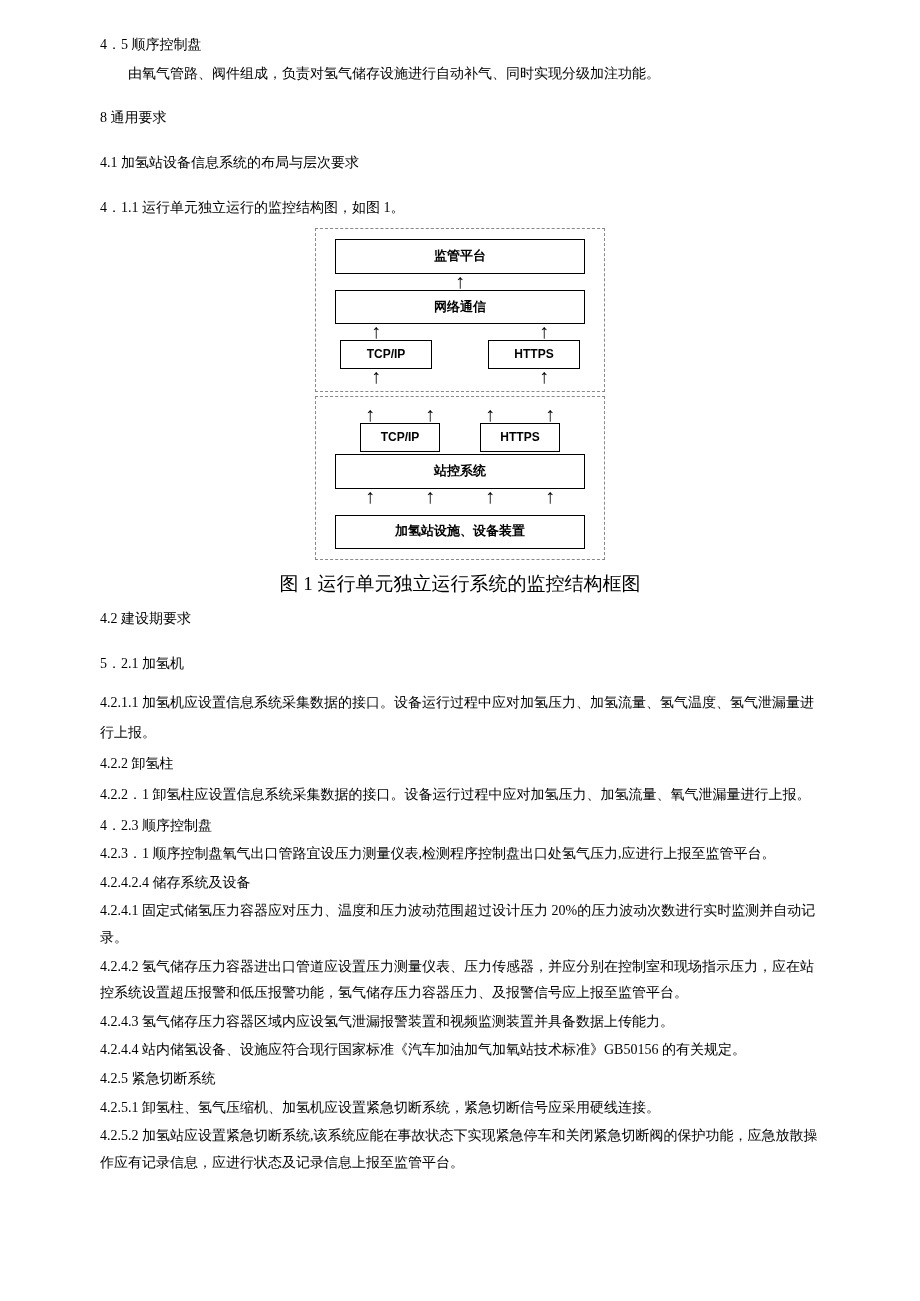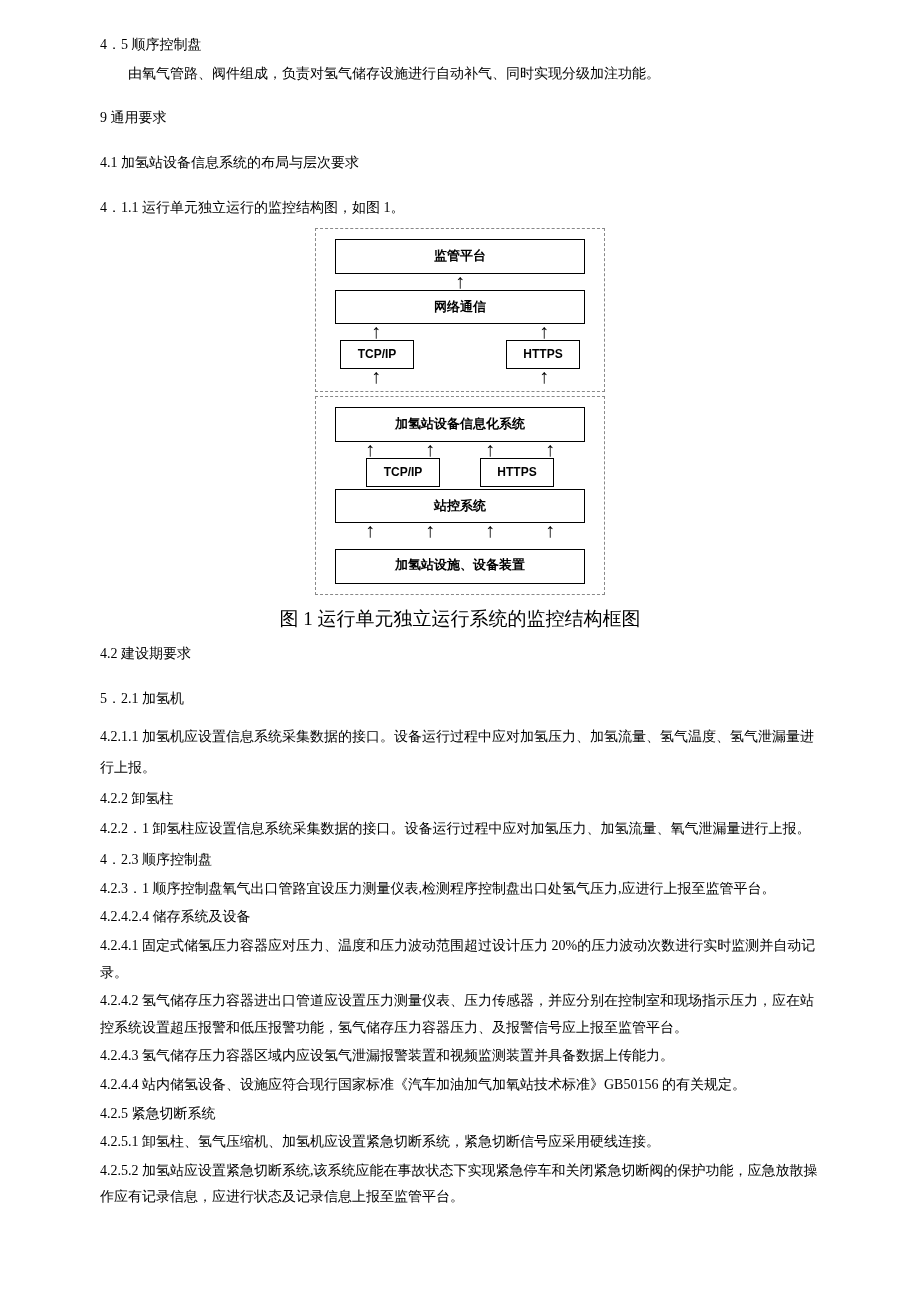--- a/index.html
+++ b/index.html
@@ -35,21 +35,21 @@
   .node {
     border: 1px solid #000;
     font-family: "Microsoft YaHei","SimHei",sans-serif;
     font-size: 13px;
     font-weight: bold;
     padding: 4px 4px;
     text-align: center;
     background: #fff;
   }
   .node-wide { width: 240px; }
-  .node-small { width: 72px; font-size:12px; padding:2px 0;}
+  .node-small { width: 72px; font-size:12px; padding:2px 9px;}
   .row2 {
     display: flex;
     justify-content: space-between;
     width: 240px;
   }
   .arrow-up {
     font-size: 20px;
     line-height: 14px;
     height: 16px;
     font-weight: bold;
@@ -80,21 +80,21 @@
     box-sizing:border-box;
   }
   .mini-arrows .arrow-up{width:40px;text-align:center;}
 </style>
 </head>
 <body>
 
 <div class="para">4．5 顺序控制盘</div>
 <div class="para indent">由氧气管路、阀件组成，负责对氢气储存设施进行自动补气、同时实现分级加注功能。</div>
 
-<div class="para section-gap">9 通用要求</div>
+<div class="para section-gap">8 通用要求</div>
 
 <div class="para section-gap">4.1 加氢站设备信息系统的布局与层次要求</div>
 <div class="para" style="margin-top:19px;">4．1.1 运行单元独立运行的监控结构图，如图 1。</div>
 
 <div class="diagram-wrap">
   <div class="dashed-box">
     <div class="node node-wide">监管平台</div>
     <div class="arrow-up">↑</div>
     <div class="node node-wide">网络通信</div>
     <div class="arrow-row">
@@ -105,21 +105,20 @@
       <div class="node node-small">TCP/IP</div>
       <div class="node node-small">HTTPS</div>
     </div>
     <div class="arrow-row" style="margin-bottom:-4px;">
       <div class="arrow-up">↑</div>
       <div class="arrow-up">↑</div>
     </div>
   </div>
 
   <div class="dashed-box">
-    <div class="node node-wide">加氢站设备信息化系统</div>
     <div class="mini-arrows">
       <div class="arrow-up">↑</div>
       <div class="arrow-up">↑</div>
       <div class="arrow-up">↑</div>
       <div class="arrow-up">↑</div>
     </div>
     <div class="mini-row">
       <div class="node node-small">TCP/IP</div>
       <div class="node node-small">HTTPS</div>
     </div>

